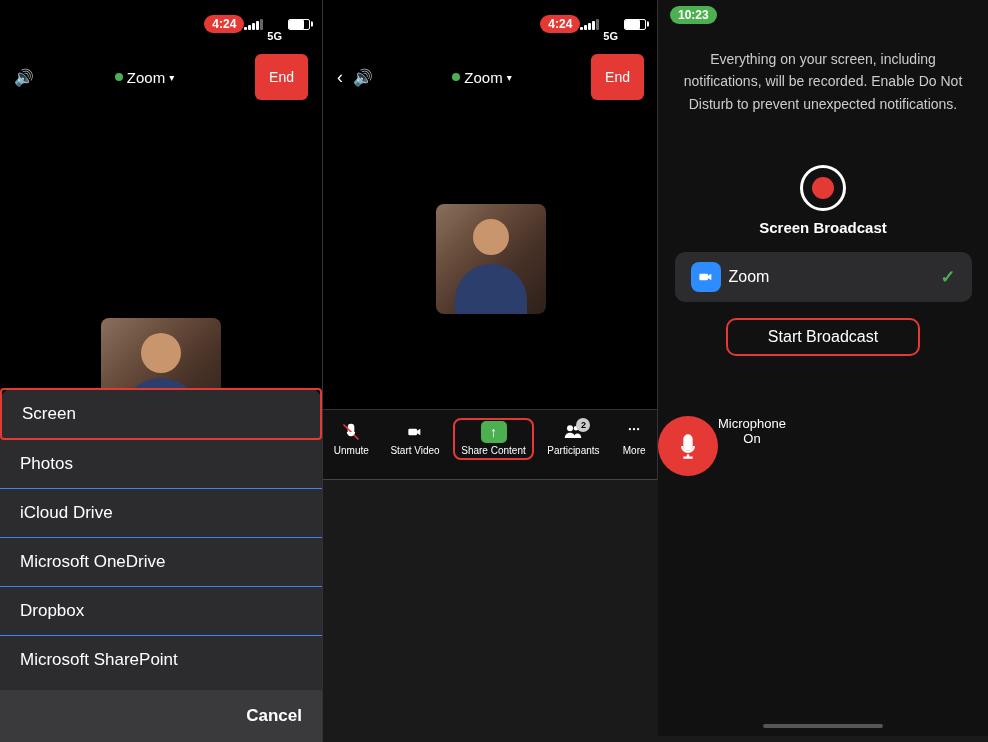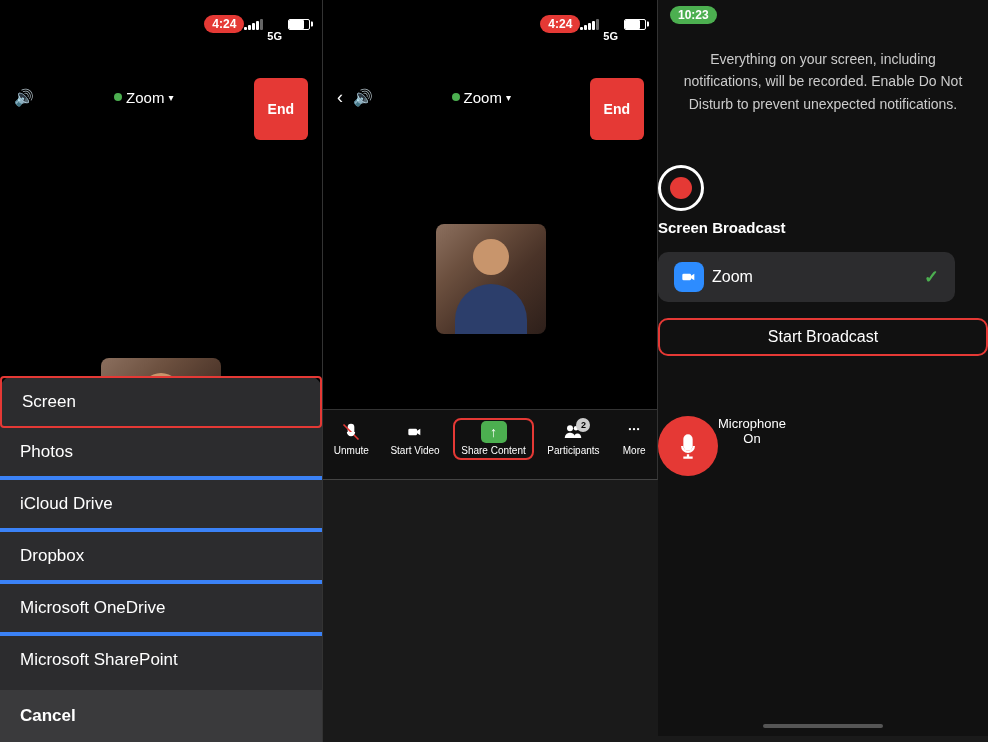--- a/index.html
+++ b/index.html
@@ -182,25 +182,24 @@
     .chevron-down {
       color: #fff;
       font-size: 10px;
     }
 
     .end-btn {
       background: #e53935;
       color: #fff;
       border: none;
       border-radius: 6px;
-      padding: 23px 14px;
+      padding: 15px 14px;
       font-size: 14px;
-      font-weight: 700;
+      font-weight: 400;
       cursor: pointer;
-      margin-top: 24px;
     }
 
     
     .video-area {
       flex: 1;
       background: #000;
       position: relative;
       display: flex;
       justify-content: center;
       align-items: center;
@@ -301,44 +300,45 @@
       background: #2c2c2e;
       border-radius: 14px 14px 0 0;
       padding: 0;
       z-index: 10;
     }
 
     .share-modal-item {
       padding: 14px 20px;
       color: #fff;
       font-size: 17px;
-      border-bottom: 4px solid #3b82f6;
+      border-bottom: 1px solid #3b82f6;
       cursor: pointer;
     }
 
     .share-modal-item.screen-item {
       border: 2px solid #e53935;
       border-radius: 4px;
       margin: 0;
     }
 
     .share-modal-cancel {
       padding: 16px 20px;
       color: #fff;
       font-size: 17px;
-      text-align: left;
+      text-align: right;
       font-weight: 600;
       background: #3a3a3c;
       cursor: pointer;
       margin-top: 6px;
     }
 
     .screen-broadcast-section {
       display: flex;
       flex-direction: column;
+      align-items: center;
       margin-top: 40px;
     }
 
     .broadcast-record-icon {
       width: 46px;
       height: 46px;
       border: 3px solid #fff;
       border-radius: 50%;
       display: flex;
       justify-content: center;
@@ -557,22 +557,22 @@
     </div>
 
     <div class="video-area" style="height: 540px; display:flex; justify-content:center; align-items:center;">
       <div class="avatar-img"></div>
     </div>
 
     <div class="share-modal">
       <div class="share-modal-item screen-item">Screen</div>
       <div class="share-modal-item">Photos</div>
       <div class="share-modal-item">iCloud Drive</div>
+      <div class="share-modal-item">Microsoft OneDrive</div>
       <div class="share-modal-item">Dropbox</div>
-      <div class="share-modal-item">Microsoft OneDrive</div>
       <div class="share-modal-item" style="border-bottom:none;">Microsoft SharePoint</div>
       <div class="share-modal-cancel">Cancel</div>
     </div>
 
   </div>
 
   <div class="phone-screen phone-screen-2">
     <div class="screen2-layout">
       <div class="status-bar">
         <span class="status-time red-pill">4:24</span>

